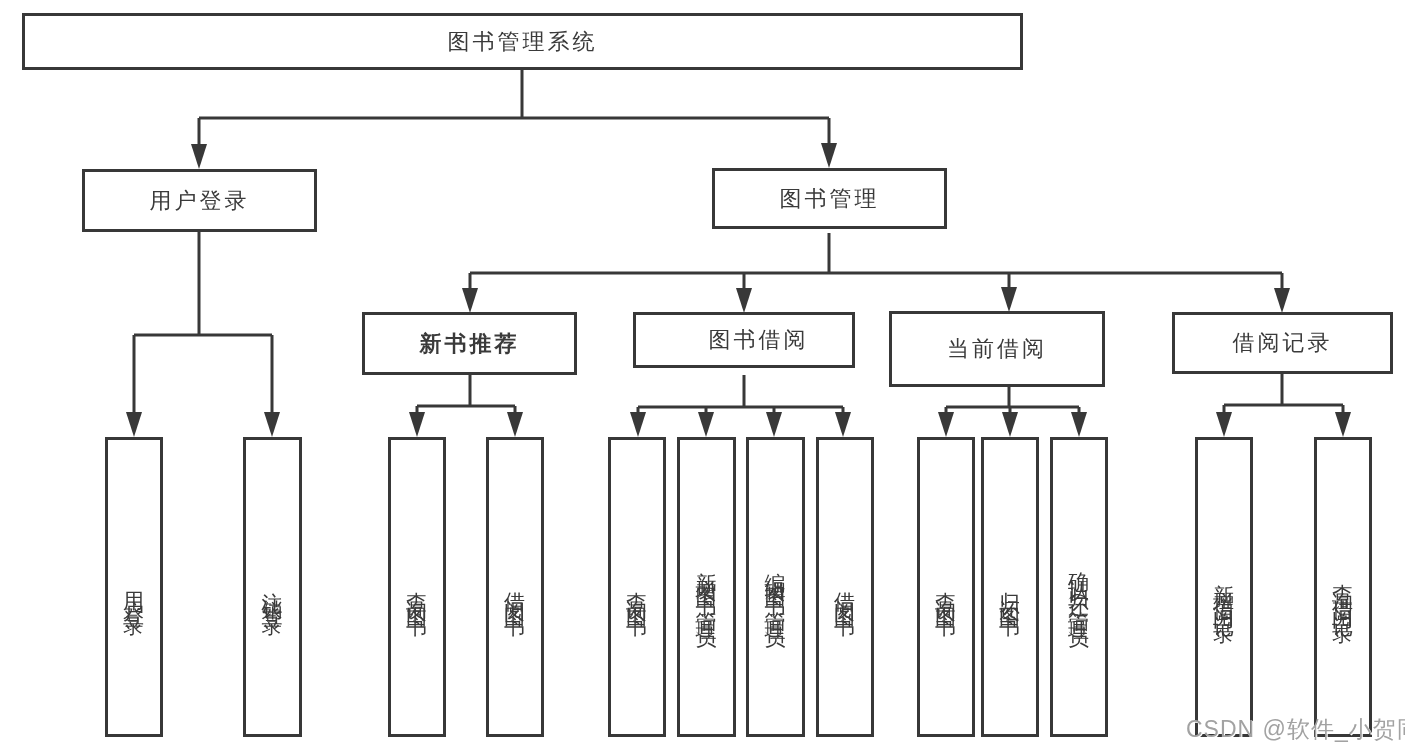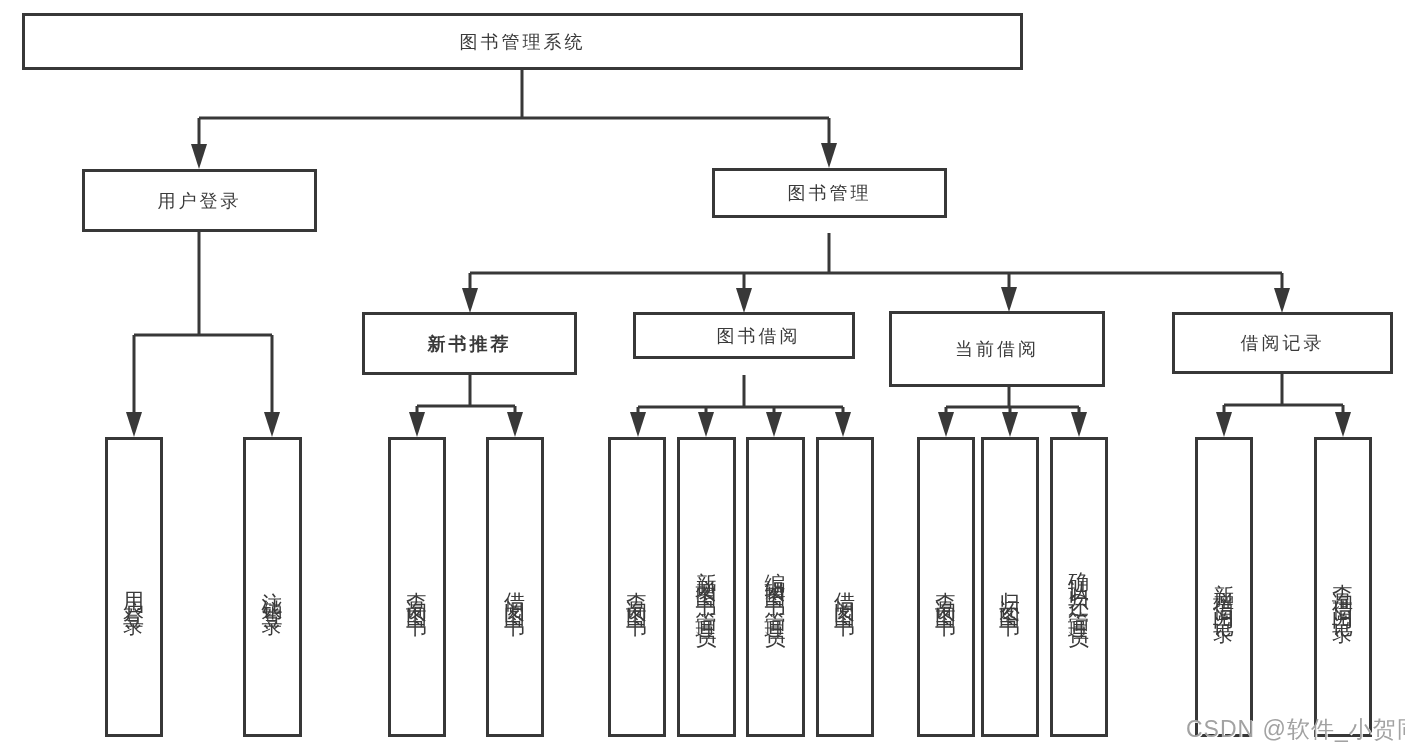--- a/index.html
+++ b/index.html
@@ -26,21 +26,21 @@
     position: absolute;
     box-sizing: border-box;
     border: 3px solid #383838;
     background: #ffffff;
     display: flex;
     align-items: center;
     justify-content: center;
     color: #3a3a3a;
   }
   .node.h span {
-    font-size: 18px;
+    font-size: 22px;
     letter-spacing: 3px;
     white-space: nowrap;
   }
   .node.v span {
     writing-mode: vertical-rl;
     text-orientation: mixed;
     font-size: 21px;
     letter-spacing: 8px;
     margin-bottom: -8px;
     line-height: 1;
@@ -105,28 +105,28 @@
     </g>
   </svg>
 
   <div class="node h" style="left:22px; top:13px; width:1001px; height:57px;">
     <span>图书管理系统</span>
   </div>
 
   <div class="node h" style="left:82px; top:169px; width:235px; height:63px;">
     <span>用户登录</span>
   </div>
-  <div class="node h" style="left:712px; top:168px; width:235px; height:50px;">
+  <div class="node h" style="left:712px; top:168px; width:235px; height:61px;">
     <span>图书管理</span>
   </div>
 
   <div class="node h" style="left:362px; top:312px; width:215px; height:63px;font-weight:bold;">
     <span>新书推荐</span>
   </div>
-  <div class="node h" style="left:633px; top:312px; width:222px; height:47px;padding-left:29px;">
+  <div class="node h" style="left:633px; top:312px; width:222px; height:56px;padding-left:29px;">
     <span>图书借阅</span>
   </div>
   <div class="node h" style="left:889px; top:311px; width:216px; height:76px;">
     <span>当前借阅</span>
   </div>
   <div class="node h" style="left:1172px; top:312px; width:221px; height:62px;">
     <span>借阅记录</span>
   </div>
 
   <div class="node v" style="left:105px; top:437px; width:58px; height:300px;">

